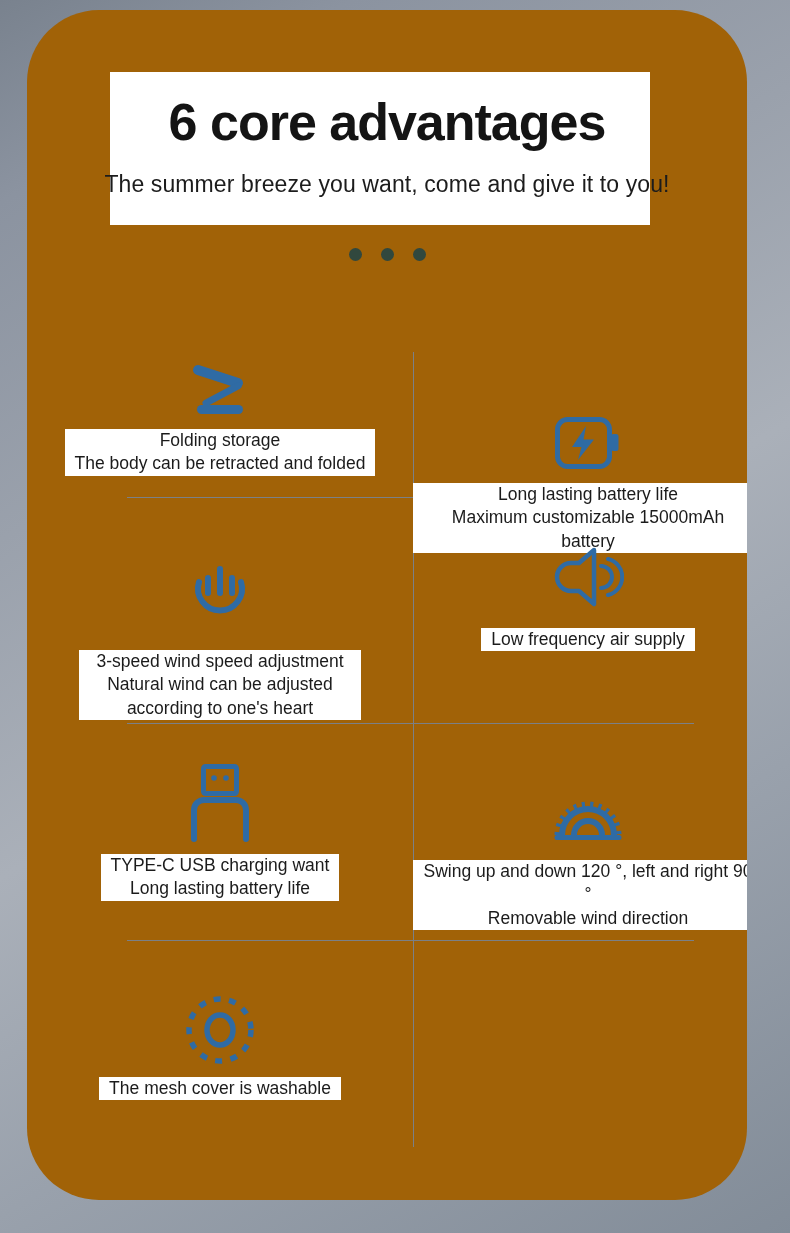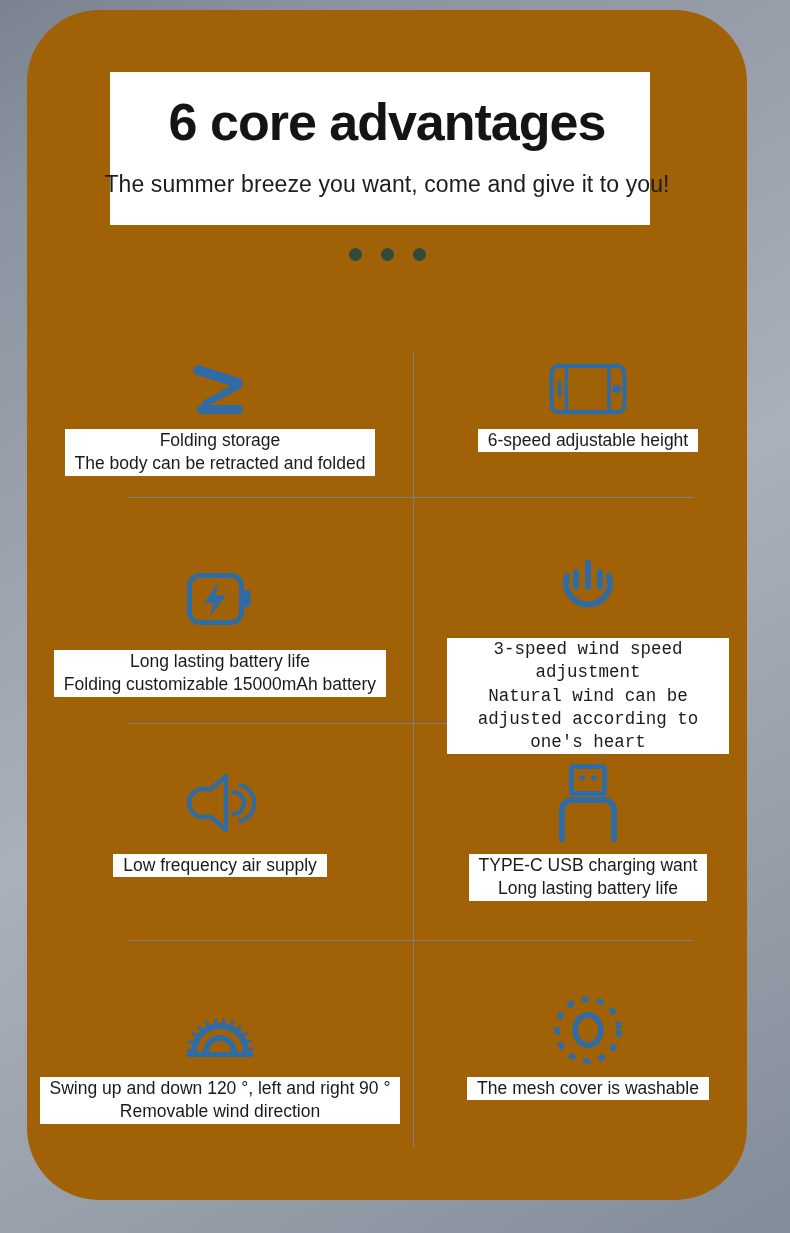--- a/index.html
+++ b/index.html
@@ -36,21 +36,21 @@
   .cell{display:flex;flex-direction:column;align-items:center;text-align:center;}
   .icon-box{display:flex;align-items:center;justify-content:center;}
   .r1 .icon-box{height:58px;margin-top:8px;}
   .r2 .icon-box{height:80px;margin-top:62px;}
   .r3 .icon-box{height:80px;margin-top:40px;}
   .r4 .icon-box{height:72px;margin-top:54px;}
   .ftext{
     margin-top:11px;font-size:17.5px;font-weight:500;color:#1b1b1b;line-height:1.33;
     padding:0 10px;background:#fff;
   }
-  .narrow .ftext{max-width:262px;font-family:Liberation Mono, monospace;}
+  .narrow .ftext{max-width:262px;}
   .vline{position:absolute;left:386px;top:342px;width:1px;height:795px;background:var(--divider-gray,#7b8087);}
   .hline{position:absolute;left:100px;width:567px;height:1px;background:var(--divider-gray,#7b8087);}
   .hline.h1{top:487px;} .hline.h2{top:713px;} .hline.h3{top:930px;}
   .st{fill:none;stroke:var(--icon-blue,#2f6ba4);}
   .fl{fill:var(--icon-blue,#2f6ba4);stroke:none;}
 </style>
 </head>
 <body>
 
 <div class="card">
@@ -81,47 +81,32 @@
           <path class="st" d="M54 25 L22 42" stroke-width="7" stroke-linecap="round"></path>
           <rect class="fl" x="13" y="44" width="46" height="9" rx="4.5"></rect>
         </svg>
       </span>
       <div class="ftext">
         <div>Folding storage</div>
         <div>The body can be retracted and folded</div>
       </div>
     </div>
 
-    <div class="cell r1">
-      <span class="icon-box">
-        <svg width="78" height="52" viewBox="0 0 76 50">
-          <rect class="st" x="2.5" y="2.5" width="71" height="45" rx="7" stroke-width="4"></rect>
-          <line class="st" x1="17" y1="3" x2="17" y2="47" stroke-width="3.5"></line>
-          <line class="st" x1="58.5" y1="3" x2="58.5" y2="47" stroke-width="3.5"></line>
-          <rect class="fl" x="8.5" y="17" width="3.6" height="16" rx="1.8"></rect>
-          <circle class="fl" cx="66" cy="25" r="4.2"></circle>
-        </svg>
-      </span>
-      <div class="ftext">
-        <div>6-speed adjustable height</div>
-        <div></div>
-      </div>
-    </div>
 
     <div class="cell r2">
       <span class="icon-box">
         <svg width="66" height="58" viewBox="0 0 66 56">
           <rect class="st" x="2.5" y="4.5" width="52" height="47" rx="10" stroke-width="5"></rect>
           <rect class="fl" x="56" y="19" width="7.5" height="17" rx="2.5"></rect>
           <polygon class="fl" points="31,11 17,32 26.5,32 23,45 39,24.5 28.5,24.5"></polygon>
         </svg>
       </span>
       <div class="ftext">
         <div>Long lasting battery life</div>
-        <div>Folding customizable 15000mAh battery</div>
+        <div>Maximum customizable 15000mAh battery</div>
       </div>
     </div>
 
     <div class="cell r2 narrow">
       <span class="icon-box">
         <svg width="64" height="68" viewBox="0 0 64 68">
           <path class="st" d="M11 17 A 22 22 0 1 0 53 17" stroke-width="6" stroke-linecap="round"></path>
           <line class="st" x1="32" y1="4" x2="32" y2="28" stroke-width="6" stroke-linecap="round"></line>
           <line class="st" x1="20" y1="13" x2="20" y2="28" stroke-width="6" stroke-linecap="round"></line>
           <line class="st" x1="44" y1="13" x2="44" y2="28" stroke-width="6" stroke-linecap="round"></line>

